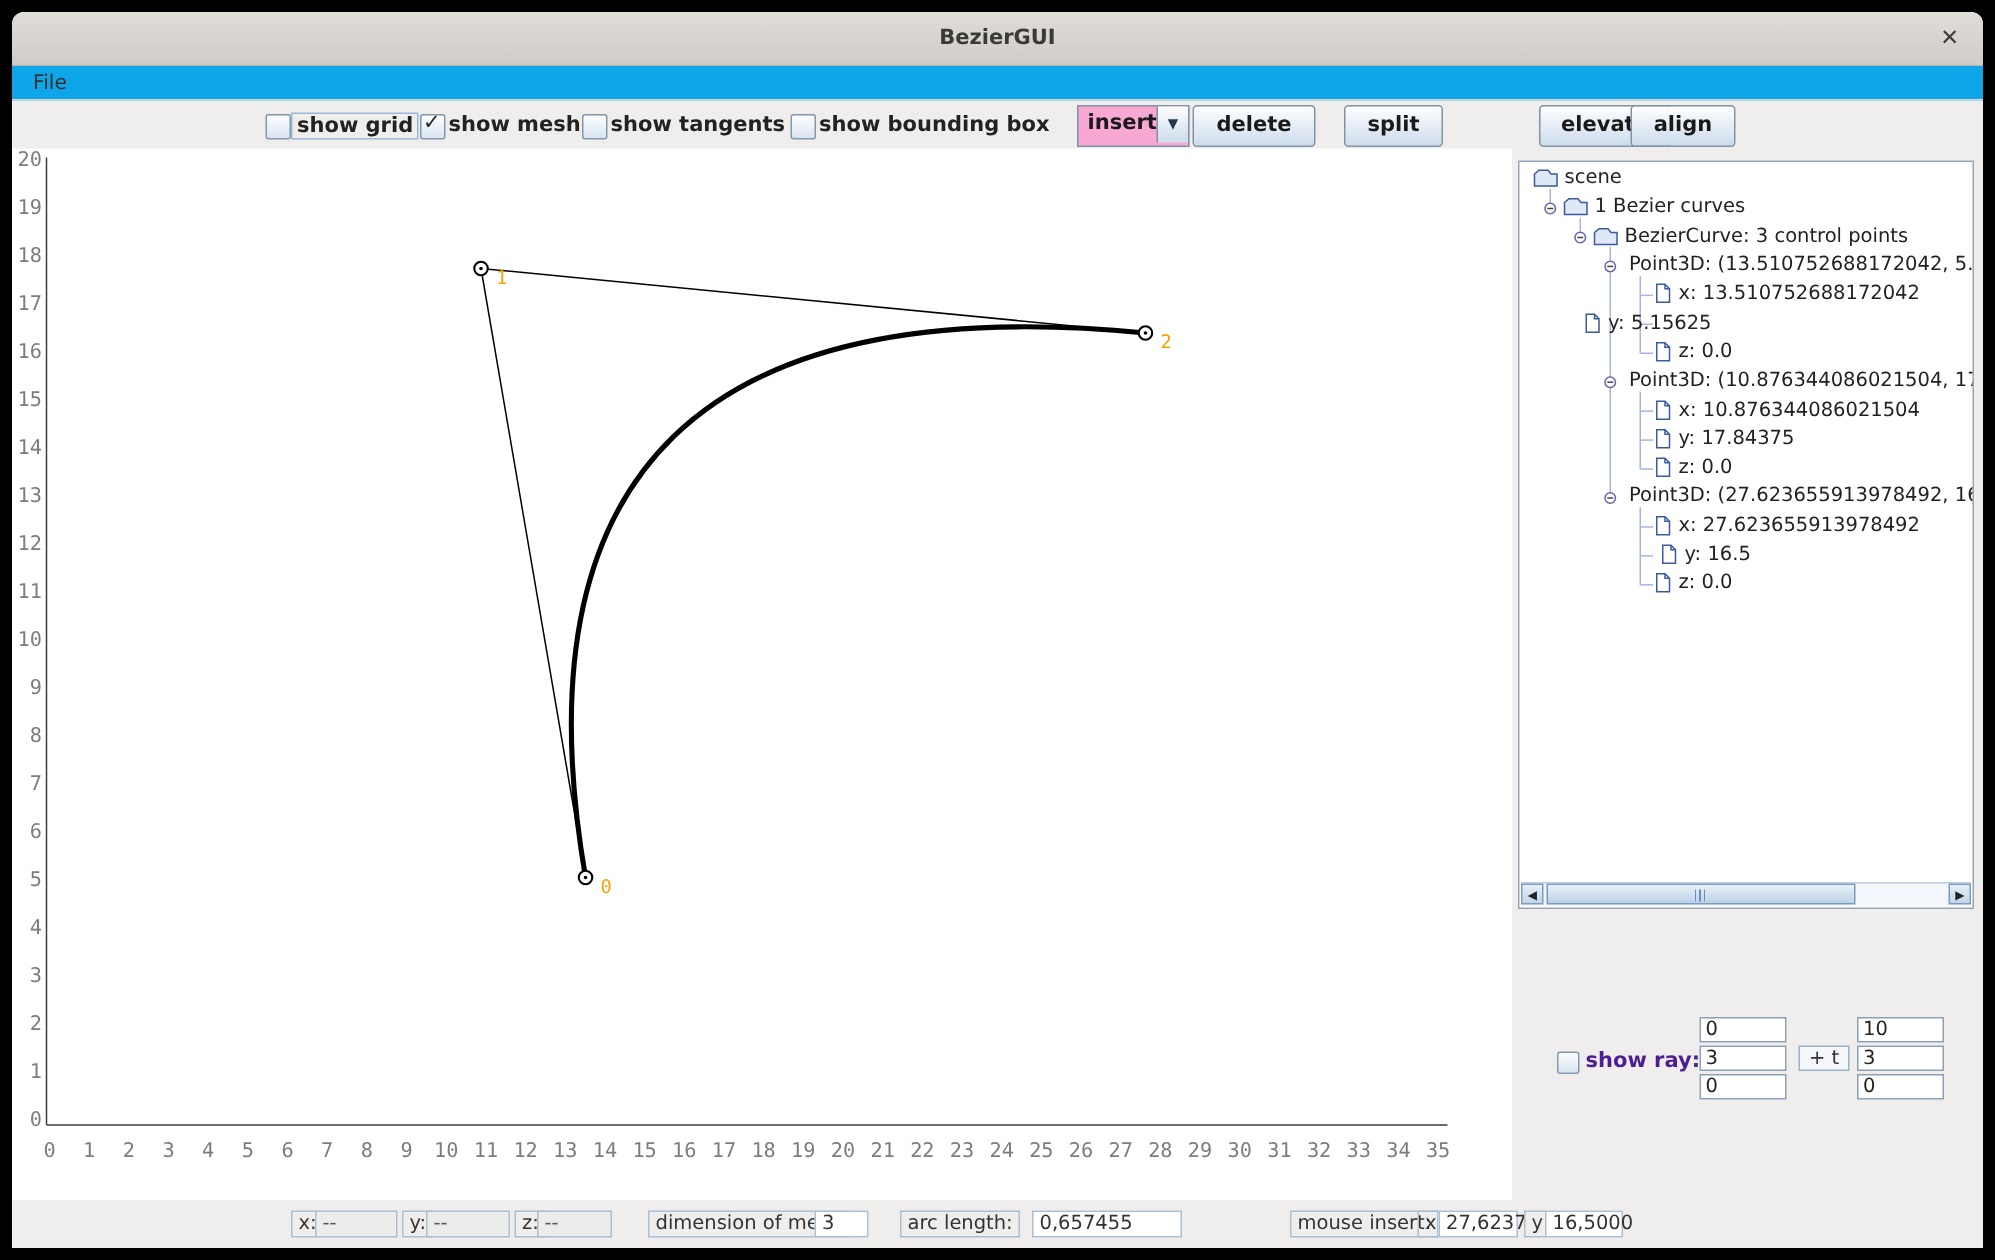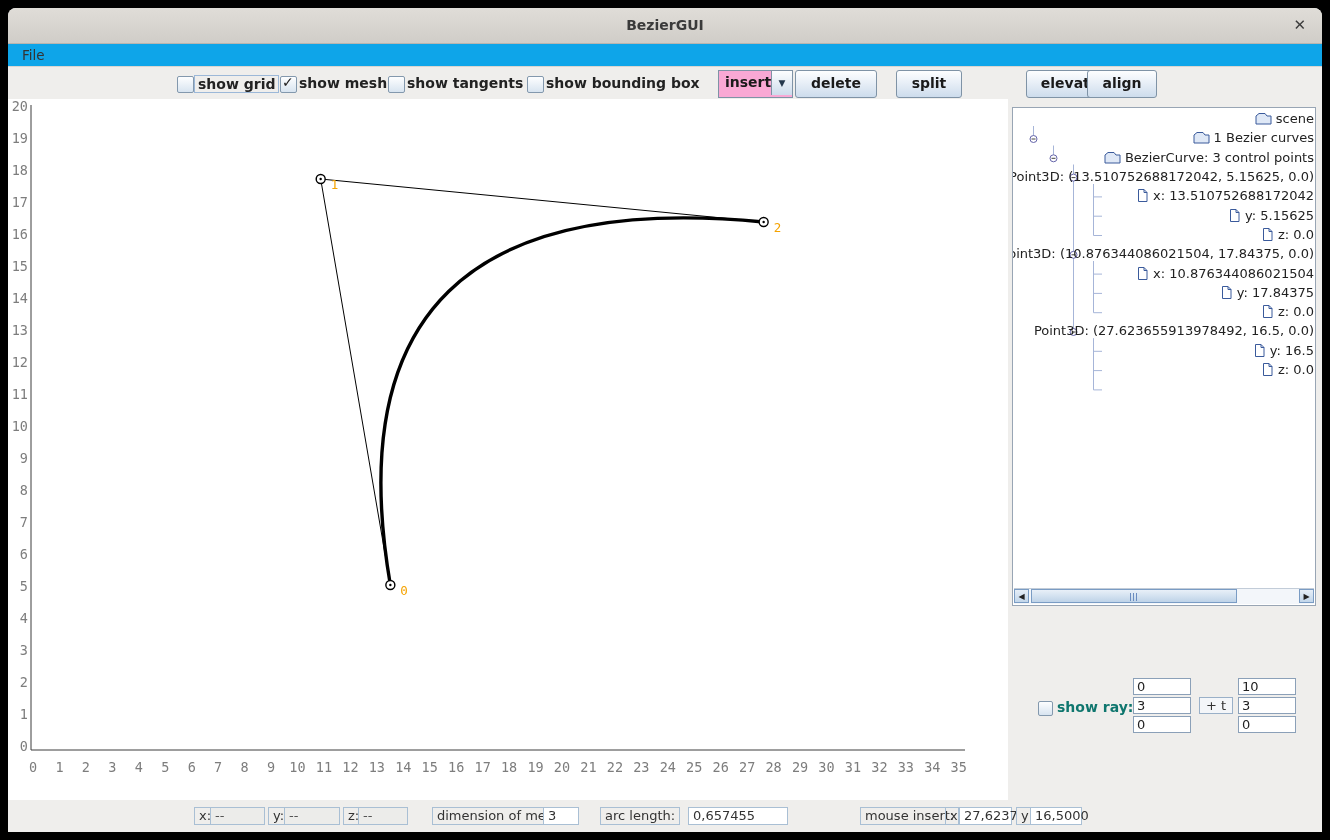--- a/index.html
+++ b/index.html
@@ -29,35 +29,35 @@
          background:#f9a8d4;margin-left:15px;}
   .combo .ctext{position:absolute;left:6px;top:3px;font-size:14px;font-weight:bold;color:#1a1a1a;}
   .combo .carrow{position:absolute;right:0;top:0;width:20px;height:24px;border-left:1px solid #7f93a6;
          background:linear-gradient(#fdfeff,#cddcec);text-align:center;font-size:9px;color:#24384c;line-height:24px;}
   
   .canvas{position:absolute;left:0;top:91px;width:1000px;height:701px;background:#fff;}
   
   .treebox{position:absolute;left:1004px;top:99px;width:304px;height:499px;background:#fff;
            border:1px solid #98a5b4;box-sizing:border-box;overflow:hidden;}
   .treerows{position:absolute;left:1px;top:1px;right:1px;}
-  .trow{height:19.3px;display:flex;align-items:center;font-size:13px;color:#222;white-space:nowrap;justify-content:flex-end;}
+  .trow{height:19.3px;display:flex;align-items:center;font-size:13px;color:#222;white-space:nowrap;}
   .trow .lbl{margin-left:4px;}
   .tree-lines{position:absolute;left:1px;top:1px;pointer-events:none;}
   
   .hscroll{position:absolute;left:1px;right:1px;bottom:1px;height:15px;background:#f3f6fa;border-top:1px solid #c2ccd8;}
   .harrow{position:absolute;top:0;width:15px;height:14px;border:1px solid #7a9cc4;box-sizing:border-box;
           background:linear-gradient(#e6eef7,#c2d6ea);font-size:8px;color:#222;text-align:center;line-height:13px;}
   .hthumb{position:absolute;left:17px;top:0;width:206px;height:14px;border:1px solid #7a9cc4;box-sizing:border-box;
           background:linear-gradient(#e8f0f8,#bed3e8);}
   .grip{position:absolute;left:98px;top:3px;width:7px;height:8px;
         background:repeating-linear-gradient(90deg,#6a8cc0 0 1px,transparent 1px 3px);}
   
   .raycb{position:absolute;left:1030px;top:693px;width:13px;height:13px;border:1px solid #8398ad;border-radius:2px;
          background:linear-gradient(#fdfeff,#d8e4f0);}
-  .raylabel{position:absolute;left:1049px;top:691px;font-size:14px;font-weight:bold;color:#0f766e;}
+  .raylabel{position:absolute;left:1049px;top:691px;font-size:14px;font-weight:bold;color:#4c1d95;}
   .rayfield{position:absolute;width:58px;height:17px;border:1px solid #8ba0b8;box-sizing:border-box;
             background:#fff;font-size:13px;color:#222;padding:0 0 0 3px;font-family:"DejaVu Sans",sans-serif;}
   .rayop{position:absolute;left:1191px;top:689px;width:34px;height:17px;border:1px solid #9ab0c8;box-sizing:border-box;
          background:#f4f6f9;font-size:13px;color:#333;text-align:center;line-height:15px;}
   
   .statusbar{position:absolute;left:0;top:792px;width:100%;height:32px;background:#efeeec;}
   .sbox{position:absolute;top:7px;height:18px;border:1px solid #a9bfd4;box-sizing:border-box;
         font-size:13px;color:#333;line-height:16px;padding:0 4px;white-space:nowrap;}
   .sfield{position:absolute;top:7px;height:18px;border:1px solid #a9bfd4;box-sizing:border-box;
           background:#fff;font-size:13px;color:#333;line-height:16px;padding:0 4px;white-space:nowrap;}
@@ -280,20 +280,27 @@
             <path d="M8 1.5 v3 h3" fill="none" stroke="#3a5a9b"></path>
           </svg>
           <span class="lbl">z: 0.0</span>
         </div>
       <div class="trow" style="padding-left:68px">
           <svg width="17" height="13">
             <path d="M1 4 l3 -2.5 h6 l2 2.5 h4 v8 h-15 z" fill="#dfe8f6" stroke="#3a5a9b"></path>
           </svg>
           <span class="lbl">Point3D: (27.623655913978492, 16.5, 0.0)</span>
         </div>
+      <div class="trow" style="padding-left:88px">
+          <svg width="13" height="15">
+            <path d="M2.5 1.5 h5.5 l3 3 v9 h-8.5 z" fill="#fff" stroke="#3a5a9b"></path>
+            <path d="M8 1.5 v3 h3" fill="none" stroke="#3a5a9b"></path>
+          </svg>
+          <span class="lbl">x: 27.623655913978492</span>
+        </div>
       <div class="trow" style="padding-left:92px">
           <svg width="13" height="15">
             <path d="M2.5 1.5 h5.5 l3 3 v9 h-8.5 z" fill="#fff" stroke="#3a5a9b"></path>
             <path d="M8 1.5 v3 h3" fill="none" stroke="#3a5a9b"></path>
           </svg>
           <span class="lbl">y: 16.5</span>
         </div>
       <div class="trow" style="padding-left:88px">
           <svg width="13" height="15">
             <path d="M2.5 1.5 h5.5 l3 3 v9 h-8.5 z" fill="#fff" stroke="#3a5a9b"></path>

